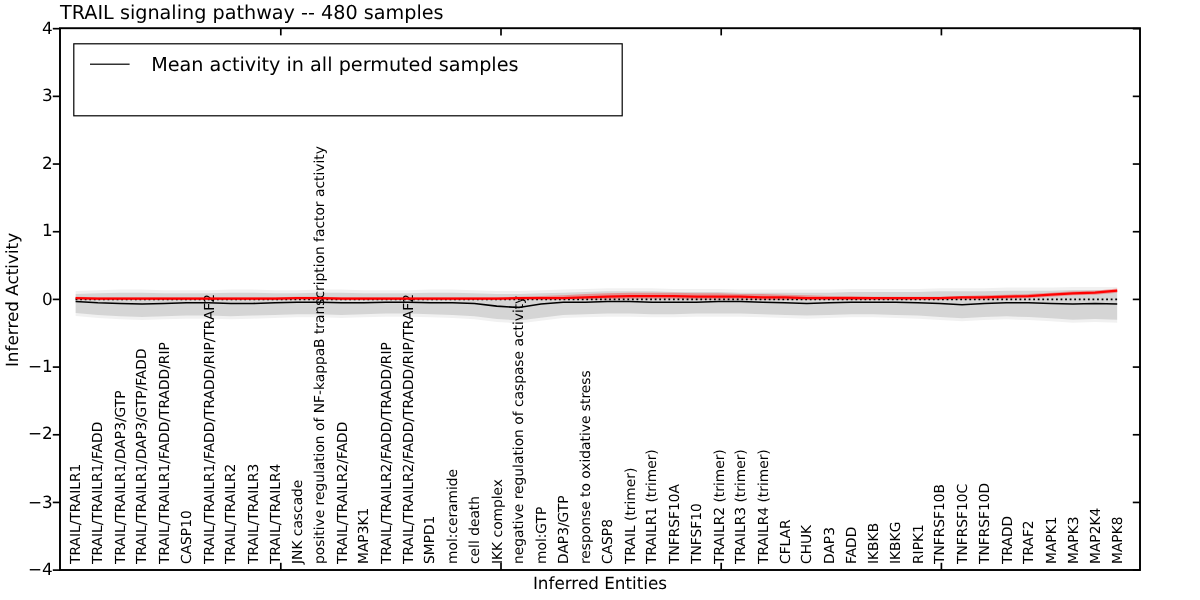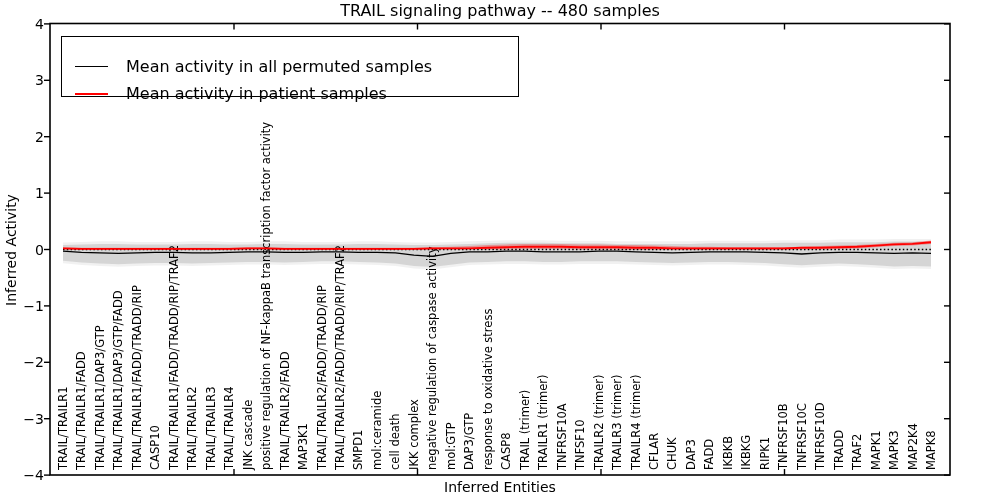--- a/index.html
+++ b/index.html
@@ -1,24 +1,24 @@
 <!DOCTYPE html>
 <html><head>
 <meta charset="utf-8">
 <style>
   html,body{margin:0;padding:0;}
   body{width:1000px;height:500px;background:#ffffff;font-family:"DejaVu Sans",sans-serif;position:relative;overflow:hidden;color:#000;}
   .fig{position:absolute;inset:0;}
-  .title{position:absolute;left:50px;right:50px;top:1px;text-align:center;font-size:16px;}
+  .title{position:absolute;left:50px;right:50px;top:1px;font-size:16px;}
   .xlab{position:absolute;left:50px;right:50px;top:479px;text-align:center;font-size:14px;}
   .ylab{position:absolute;left:11px;top:250px;transform:translate(-50%,-50%) rotate(-90deg);white-space:nowrap;font-size:14px;}
   #yticklabels span{position:absolute;left:2px;width:42px;text-align:right;font-size:14px;line-height:18px;}
   #xcatlabels span{position:absolute;white-space:nowrap;font-size:11.5px;line-height:14px;transform:rotate(-90deg);transform-origin:0 0;}
   svg{position:absolute;left:0;top:0;}
-  .legend{position:absolute;left:61px;top:36px;width:458px;height:61px;border:1.8px solid #000;background:#fff;box-sizing:border-box;padding-top:16px;}
+  .legend{position:absolute;left:61px;top:36px;width:458px;height:61px;border:1.8px solid #000;background:#fff;box-sizing:border-box;padding-top:3px;}
   .lrow{display:flex;align-items:center;height:27px;}
   .lline{display:inline-block;width:33px;height:0;margin-left:13px;}
   .lline.black{border-top:1.6px solid #000;}
   .lline.red{border-top:2px solid #ff0000;}
   .ltext{margin-left:18px;font-size:16px;}
 </style>
 </head>
 <body>
 
 <div class="fig">
@@ -120,19 +120,15 @@
         <line x1="601" y1="469" x2="601" y2="475"></line>
         <line x1="784.5" y1="23.5" x2="784.5" y2="29.5"></line>
         <line x1="784.5" y1="469" x2="784.5" y2="475"></line>
       </g>
     </svg>
   <div class="legend">
     <div class="lrow">
       <span class="lline black"></span>
       <span class="ltext">Mean activity in all permuted samples</span>
     </div>
-    <div class="lrow">
-      <span class="lline red"></span>
-      <span class="ltext">Mean activity in patient samples</span>
-    </div>
   </div>
   <div class="xlab">Inferred Entities</div>
 </div>
 
 </body></html>

